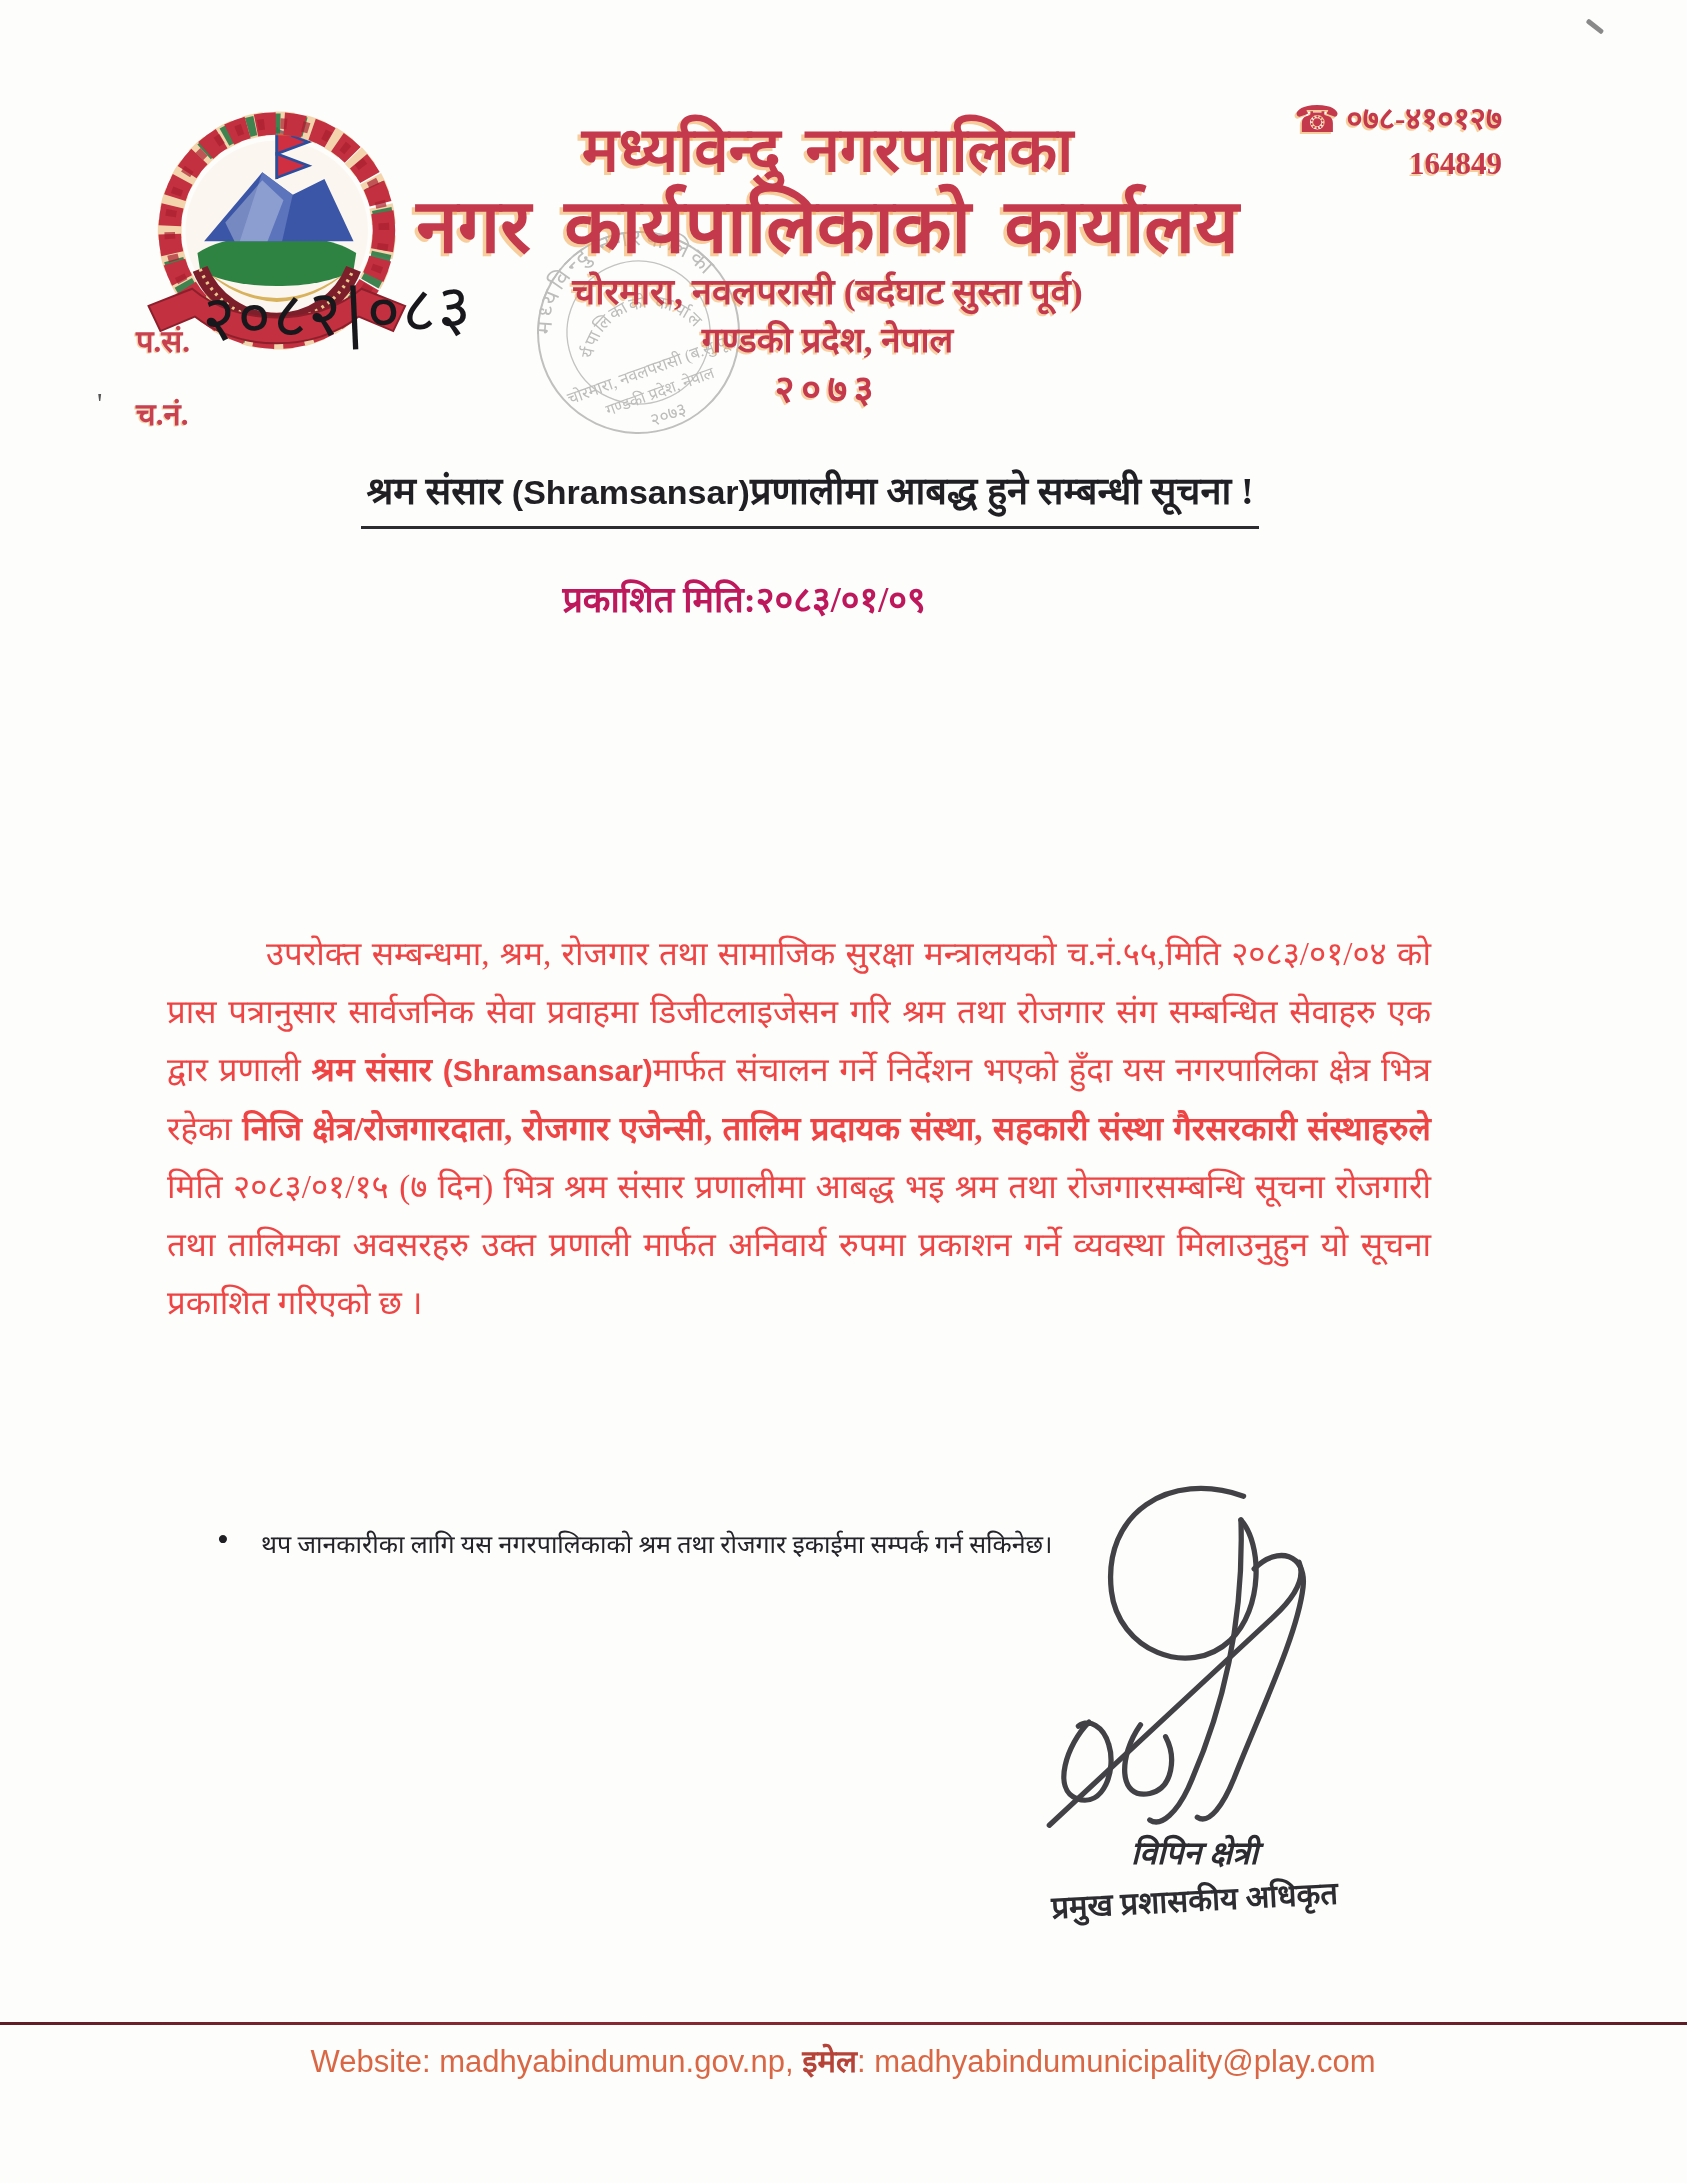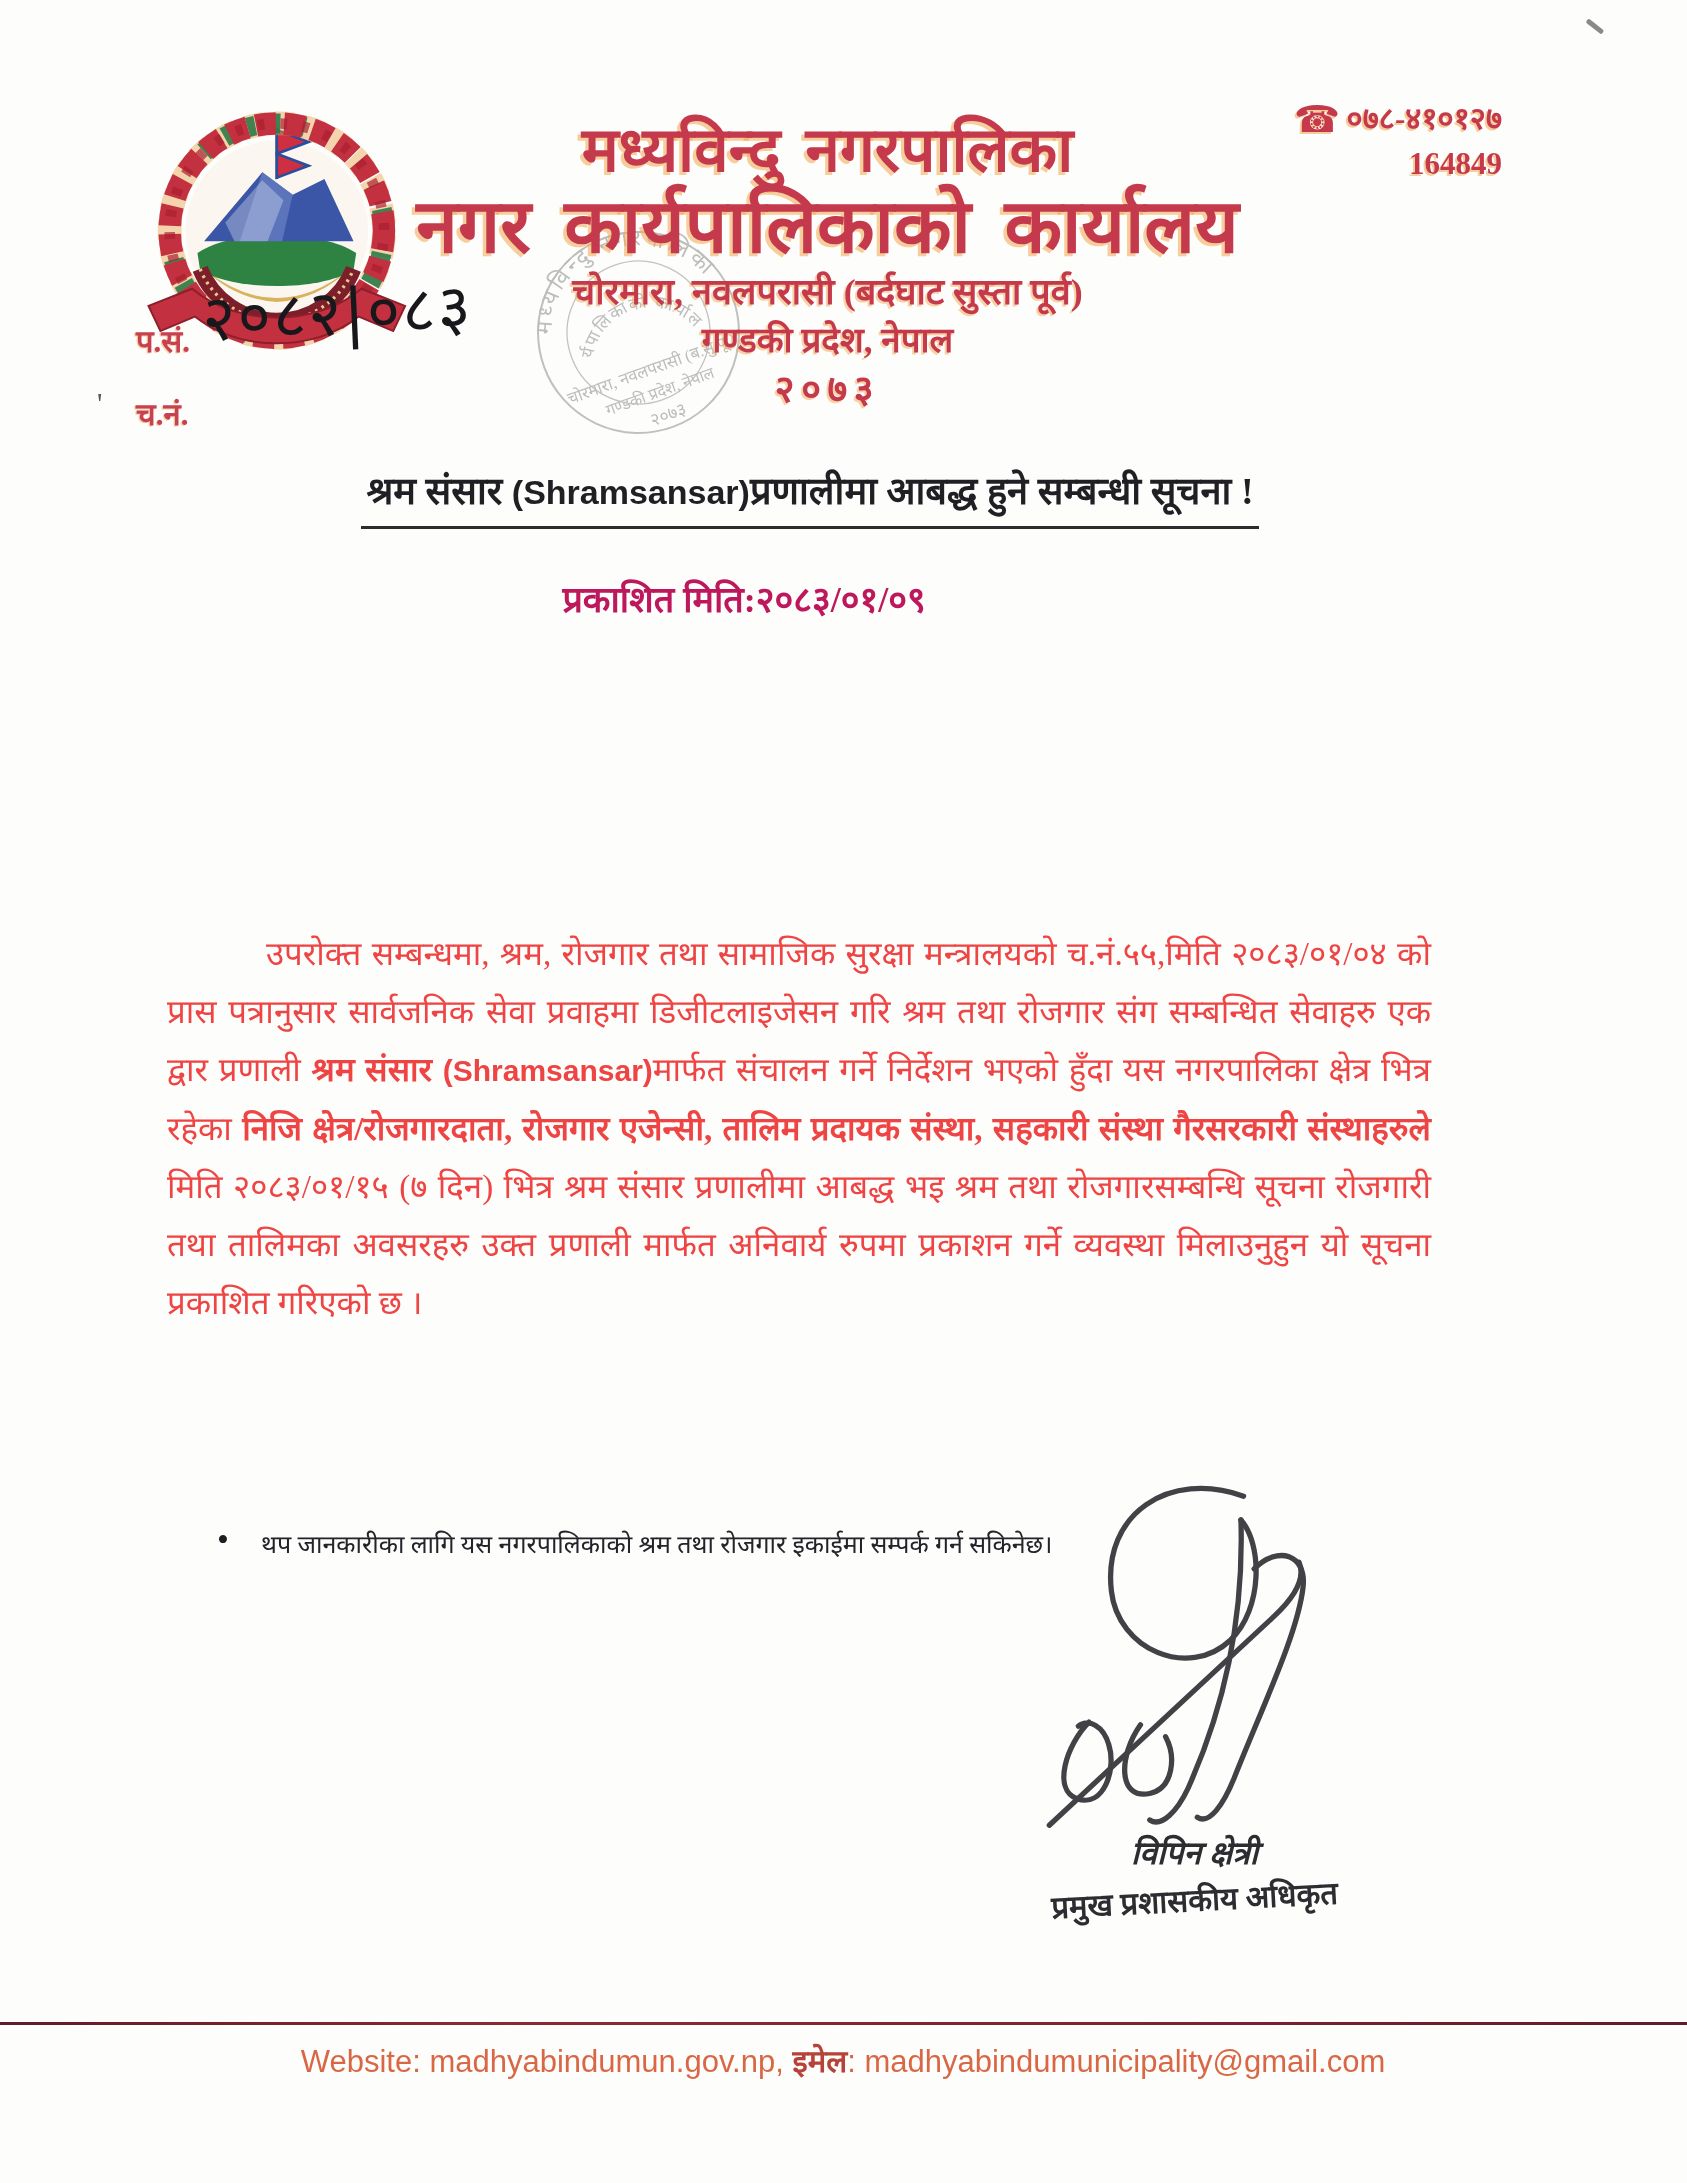--- a/index.html
+++ b/index.html
@@ -158,16 +158,16 @@
       <path d="M58 524 L398 208 C430 178 446 150 436 126"></path>
       <path d="M368 136 C404 100 448 114 442 164 C434 234 380 346 338 452 C322 492 300 524 282 512"></path>
     </g>
   </svg>
   <div class="sig-block">
     <div class="sig-name">विपिन क्षेत्री</div>
     <div class="sig-title">प्रमुख प्रशासकीय अधिकृत</div>
   </div>
 
   <div class="footer-rule"></div>
-  <div class="footer"><span>Website: madhyabindumun.gov.np, </span><span class="em">इमेल</span><span>: madhyabindumunicipality@gmail.com</span></div>
+  <div class="footer"><span>Website: madhyabindumun.gov.np, </span><span class="em">इमेल</span><span>: madhyabindumunicipality@play.com</span></div>
 
 </div>
 
 
 </body></html>

